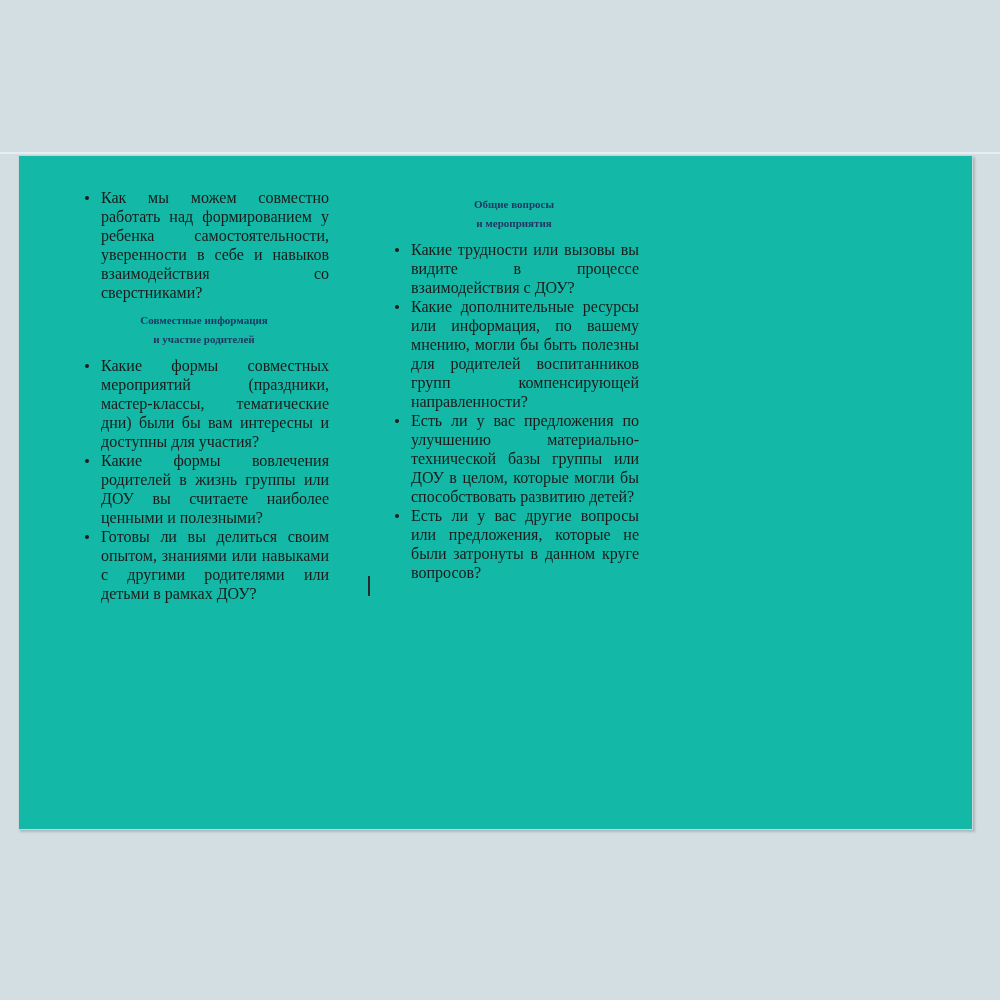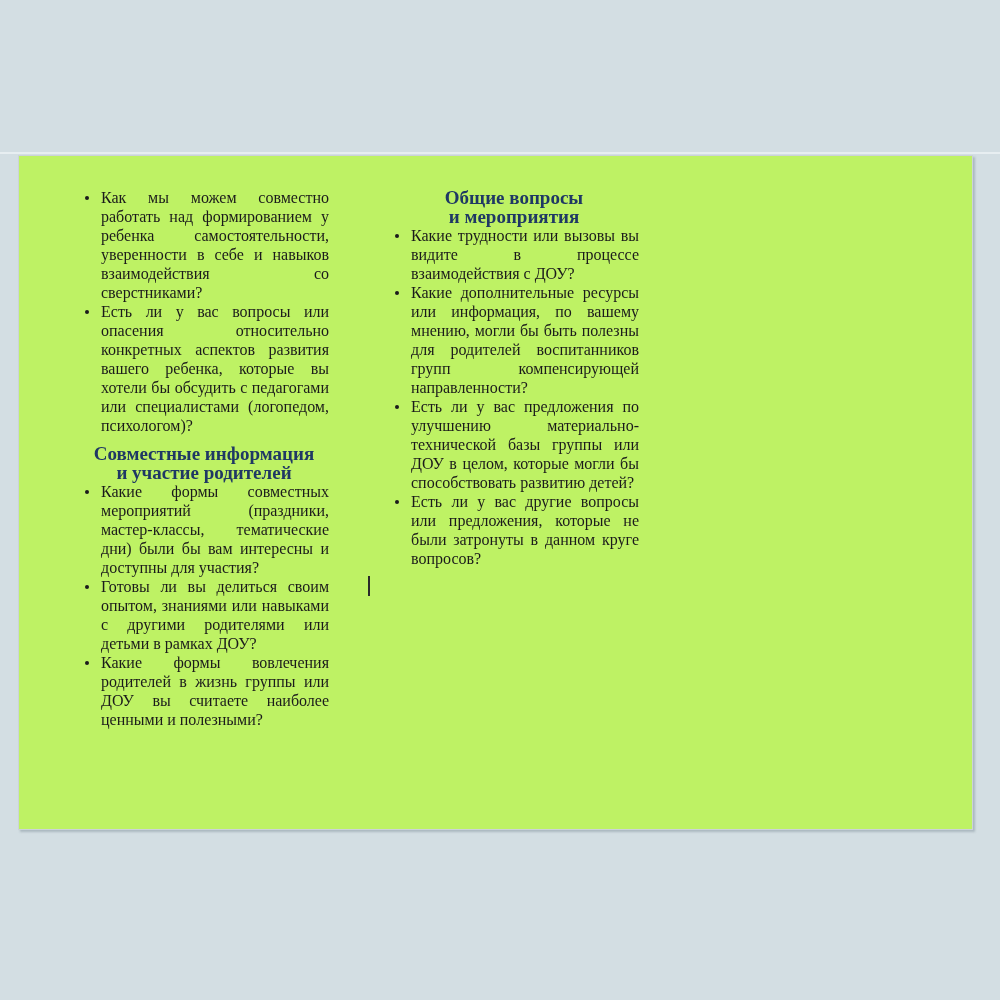--- a/index.html
+++ b/index.html
@@ -23,21 +23,21 @@
     width: 1000px;
     height: 2px;
     background: #e7eef1;
   }
   .paper {
     position: absolute;
     left: 18px;
     top: 155px;
     width: 955px;
     height: 675px;
-    background: #bef264;
+    background: #14b8a6;
     border: 1px solid #ccd3d7;
     box-sizing: border-box;
     box-shadow: 2px 2px 2px rgba(125, 140, 150, 0.45);
   }
   .col {
     position: absolute;
     top: 32px;
     width: 250px;
     font-size: 16px;
     line-height: 19px;
@@ -59,22 +59,22 @@
     content: "";
     position: absolute;
     left: 6px;
     top: 7.5px;
     width: 4px;
     height: 4px;
     border-radius: 50%;
     background: #1b1b1b;
   }
   h2.sec {
-    margin: 0;
-    font-size: 19px;
+    margin: 7px;
+    font-size: 11px;
     line-height: 19px;
     font-weight: bold;
     color: #1f3864;
     text-align: center;
   }
   h2.sec.spaced { margin-top: 9px; }
   .hline { display: block; }
   .caret {
     position: absolute;
     left: 349px;
@@ -89,32 +89,31 @@
 
 <div class="canvas">
 
   <div class="page-gap-line"></div>
 
   <div class="paper">
 
     <div class="col col-left">
       <ul class="blist">
         <li>Как мы можем совместно работать над формированием у ребенка самостоятельности, уверенности в себе и навыков взаимодействия со сверстниками?</li>
-        <li>Есть ли у вас вопросы или опасения относительно конкретных аспектов развития вашего ребенка, которые вы хотели бы обсудить с педагогами или специалистами (логопедом, психологом)?</li>
       </ul>
 
       <h2 class="sec spaced">
         <span class="hline">Совместные информация</span>
         <span class="hline">и участие родителей</span>
       </h2>
 
       <ul class="blist">
         <li>Какие формы совместных мероприятий (праздники, мастер-классы, тематические дни) были бы вам интересны и доступны для участия?</li>
+        <li>Какие формы вовлечения родителей в жизнь группы или ДОУ вы считаете наиболее ценными и полезными?</li>
         <li>Готовы ли вы делиться своим опытом, знаниями или навыками с другими родителями или детьми в рамках ДОУ?</li>
-        <li>Какие формы вовлечения родителей в жизнь группы или ДОУ вы считаете наиболее ценными и полезными?</li>
       </ul>
     </div>
 
     <div class="col col-right">
       <h2 class="sec">
         <span class="hline">Общие вопросы</span>
         <span class="hline">и мероприятия</span>
       </h2>
 
       <ul class="blist">

